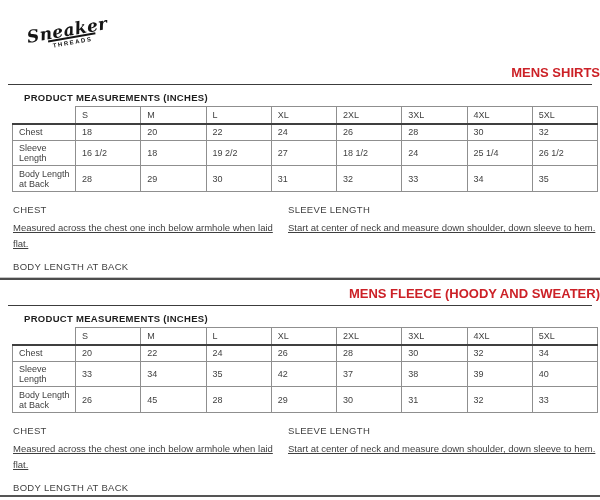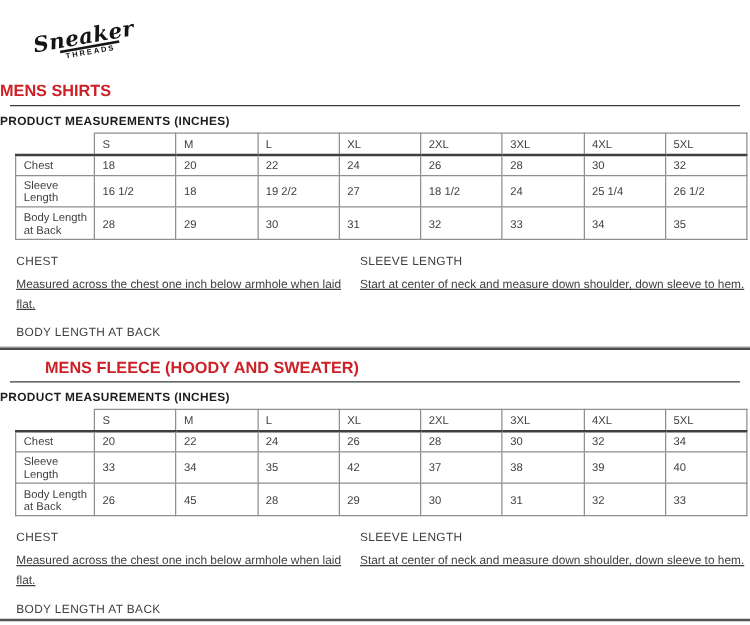--- a/index.html
+++ b/index.html
@@ -39,21 +39,21 @@
     font-size: 6px;
     font-weight: 700;
     letter-spacing: 1.6px;
     text-align: center;
   }
 
   
   .section-title {
     position: absolute;
     left: 0; right: 0;
-    text-align: left;
+    text-align: right;
     font-weight: 700;
     font-size: 13px;
     letter-spacing: 0px;
     color: #cc2127;
   }
   .title-1 { top: 65px; }
   .title-2 { top: 286px; margin-left: 36px; }
   .rule {
     position: absolute;
     left: 8px; right: 8px;
@@ -74,21 +74,21 @@
     position: absolute;
     left: 0; right: 0;
     top: 495px;
     height: 2px;
     background: #555555;
   }
 
   
   .pm-heading {
     position: absolute;
-    left: 0;
+    left: 24px;
     font-weight: 700;
     font-size: 9.5px;
     letter-spacing: 0.3px;
     color: #1d1d1d;
   }
   .pm-1 { top: 92px; }
   .pm-2 { top: 313px; }
 
   
   table.size-table {

